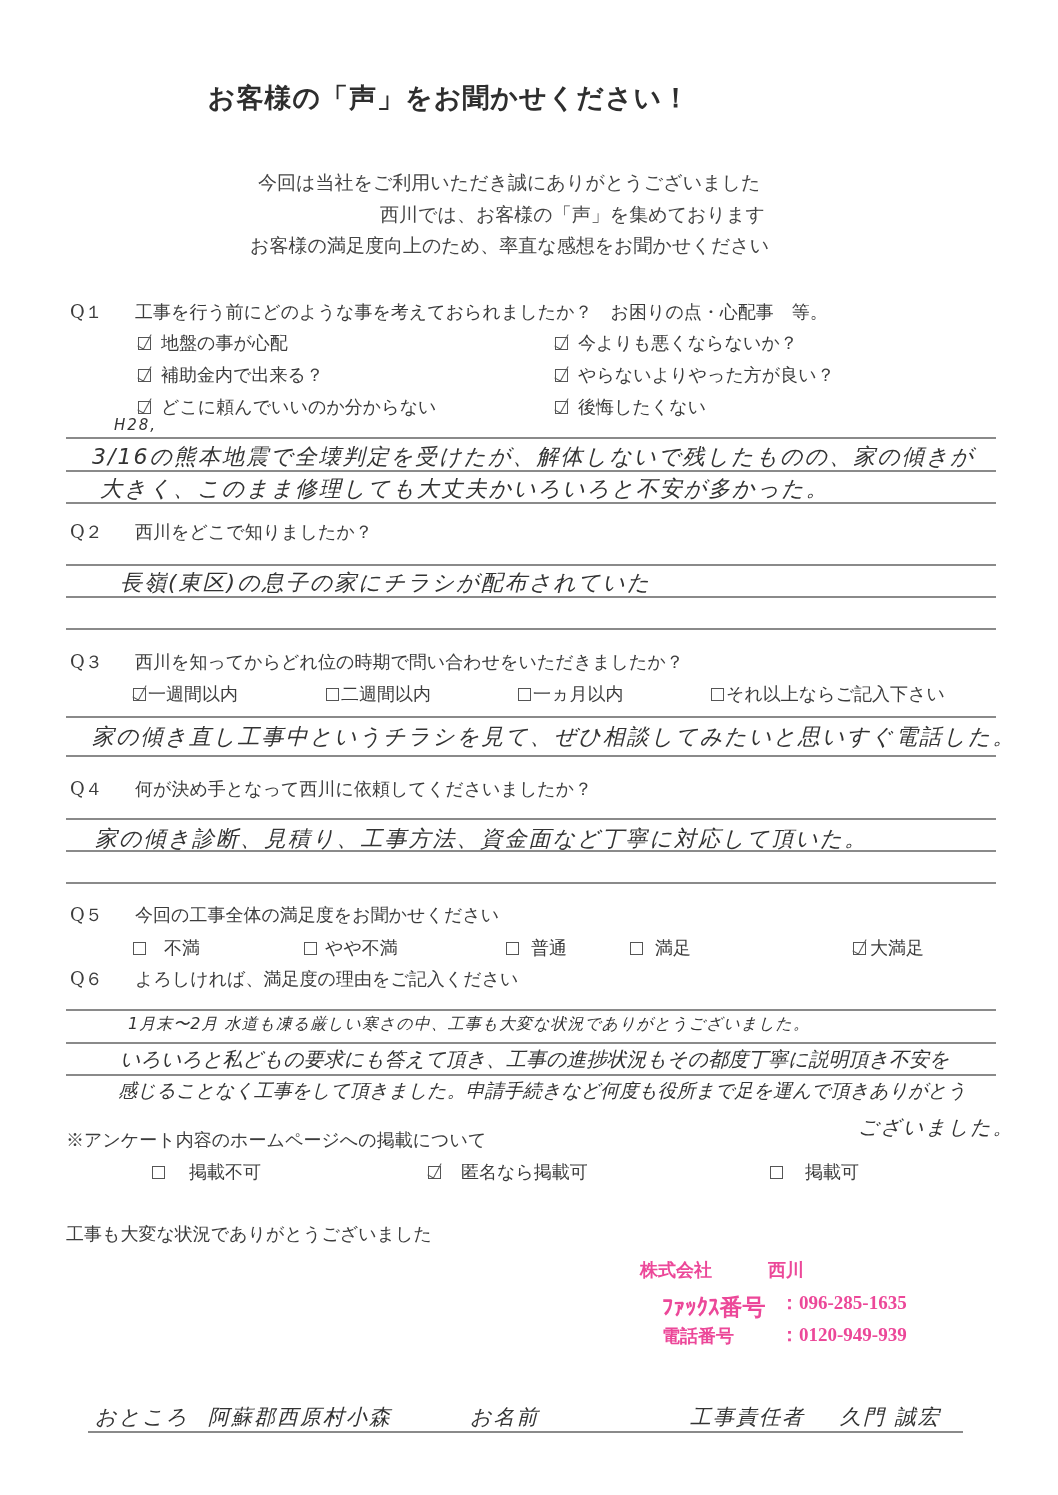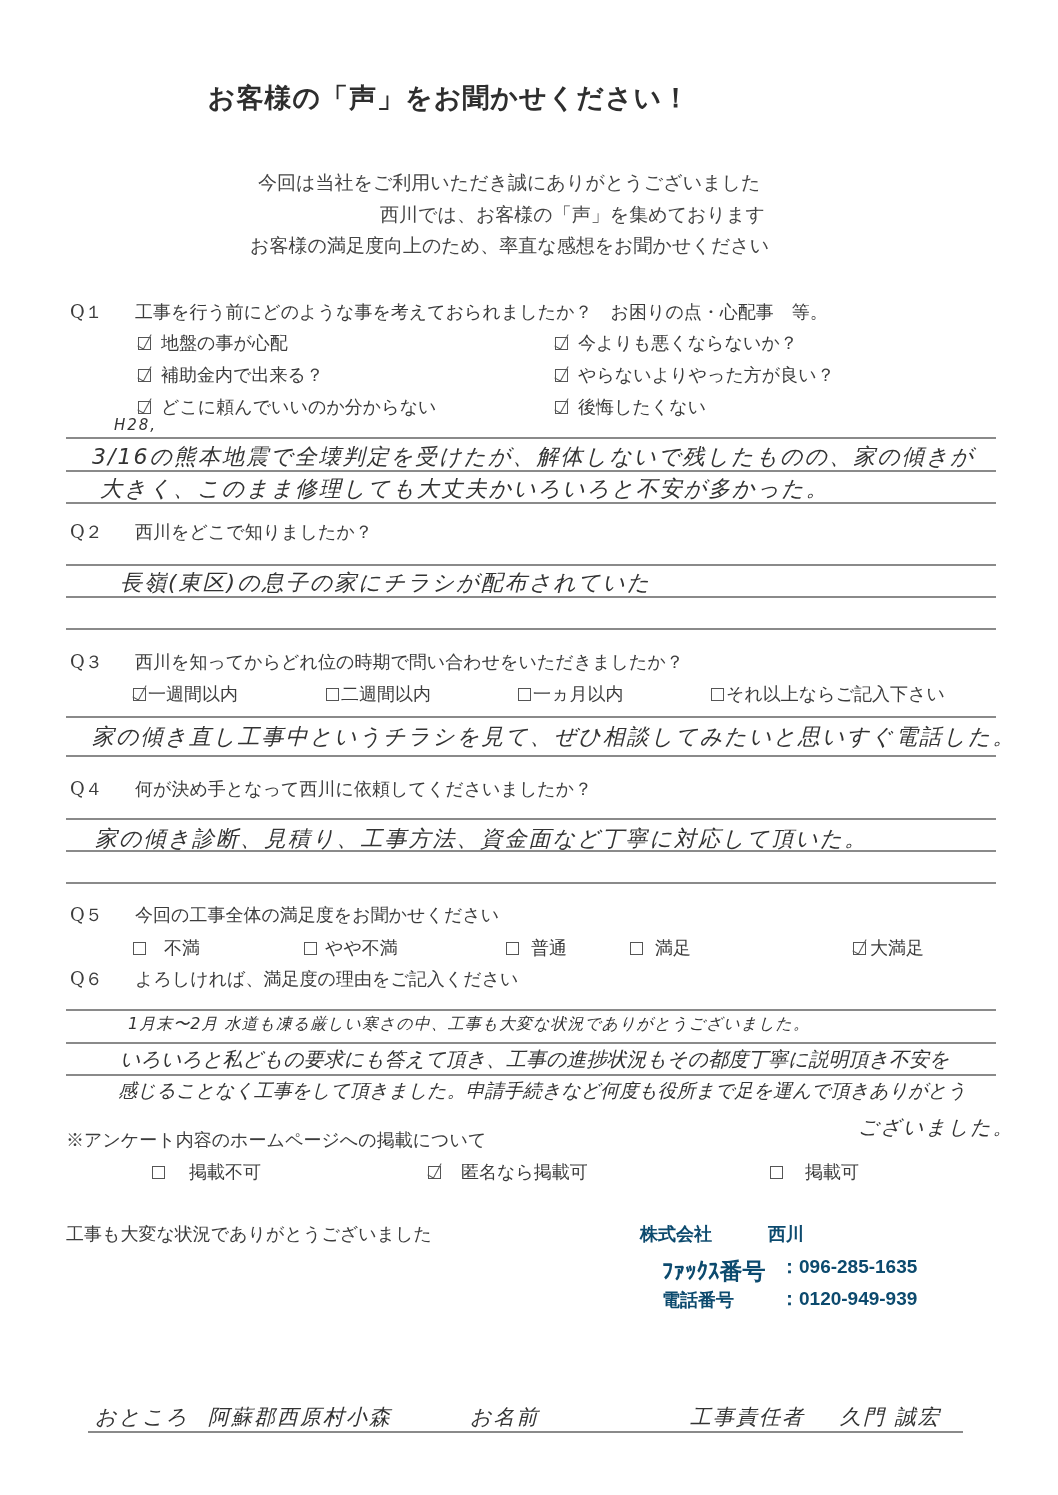--- a/index.html
+++ b/index.html
@@ -10,21 +10,21 @@
            font-weight:bold; font-size:27px; color:#2e2e2e; letter-spacing:1px; }
   .intro { font-size:19px; color:#444; }
   .q { font-size:18px; color:#3c3c3c; }
   .qnum { font-size:18px; color:#3c3c3c; }
   .opt { font-size:18px; color:#3c3c3c; display:flex; align-items:center; }
   .box { display:inline-block; width:13px; height:13px; border:1.3px solid #555; position:relative; margin-right:10px; box-sizing:border-box; }
   .box.checked::after { content:""; position:absolute; left:2px; top:-6px; width:6px; height:16px;
            border-right:1.6px solid #555; border-bottom:1.6px solid #555; transform:rotate(28deg); }
   .rule { position:absolute; height:2px; background:#8a8a8a; }
   .hw { font-family:"DejaVu Sans","Liberation Sans",sans-serif; color:#333; font-size:22px; font-style:italic; letter-spacing:2px; }
-  .company { font-family:Liberation Sans, sans-serif; font-weight:bold; color:#0c4a6e; }
+  .company { font-family:Liberation Serif, serif; font-weight:bold; color:#ec4899;margin-top:36px; }
 </style>
 </head>
 <body>
 
 <div class="abs title">お客様の「声」をお聞かせください！</div>
 
 <div class="abs intro" style="left:258px; top:170px;">今回は当社をご利用いただき誠にありがとうございました</div>
 <div class="abs intro" style="left:380px; top:202px;">西川では、お客様の「声」を集めております</div>
 <div class="abs intro" style="left:250px; top:233px;">お客様の満足度向上のため、率直な感想をお聞かせください</div>
 

